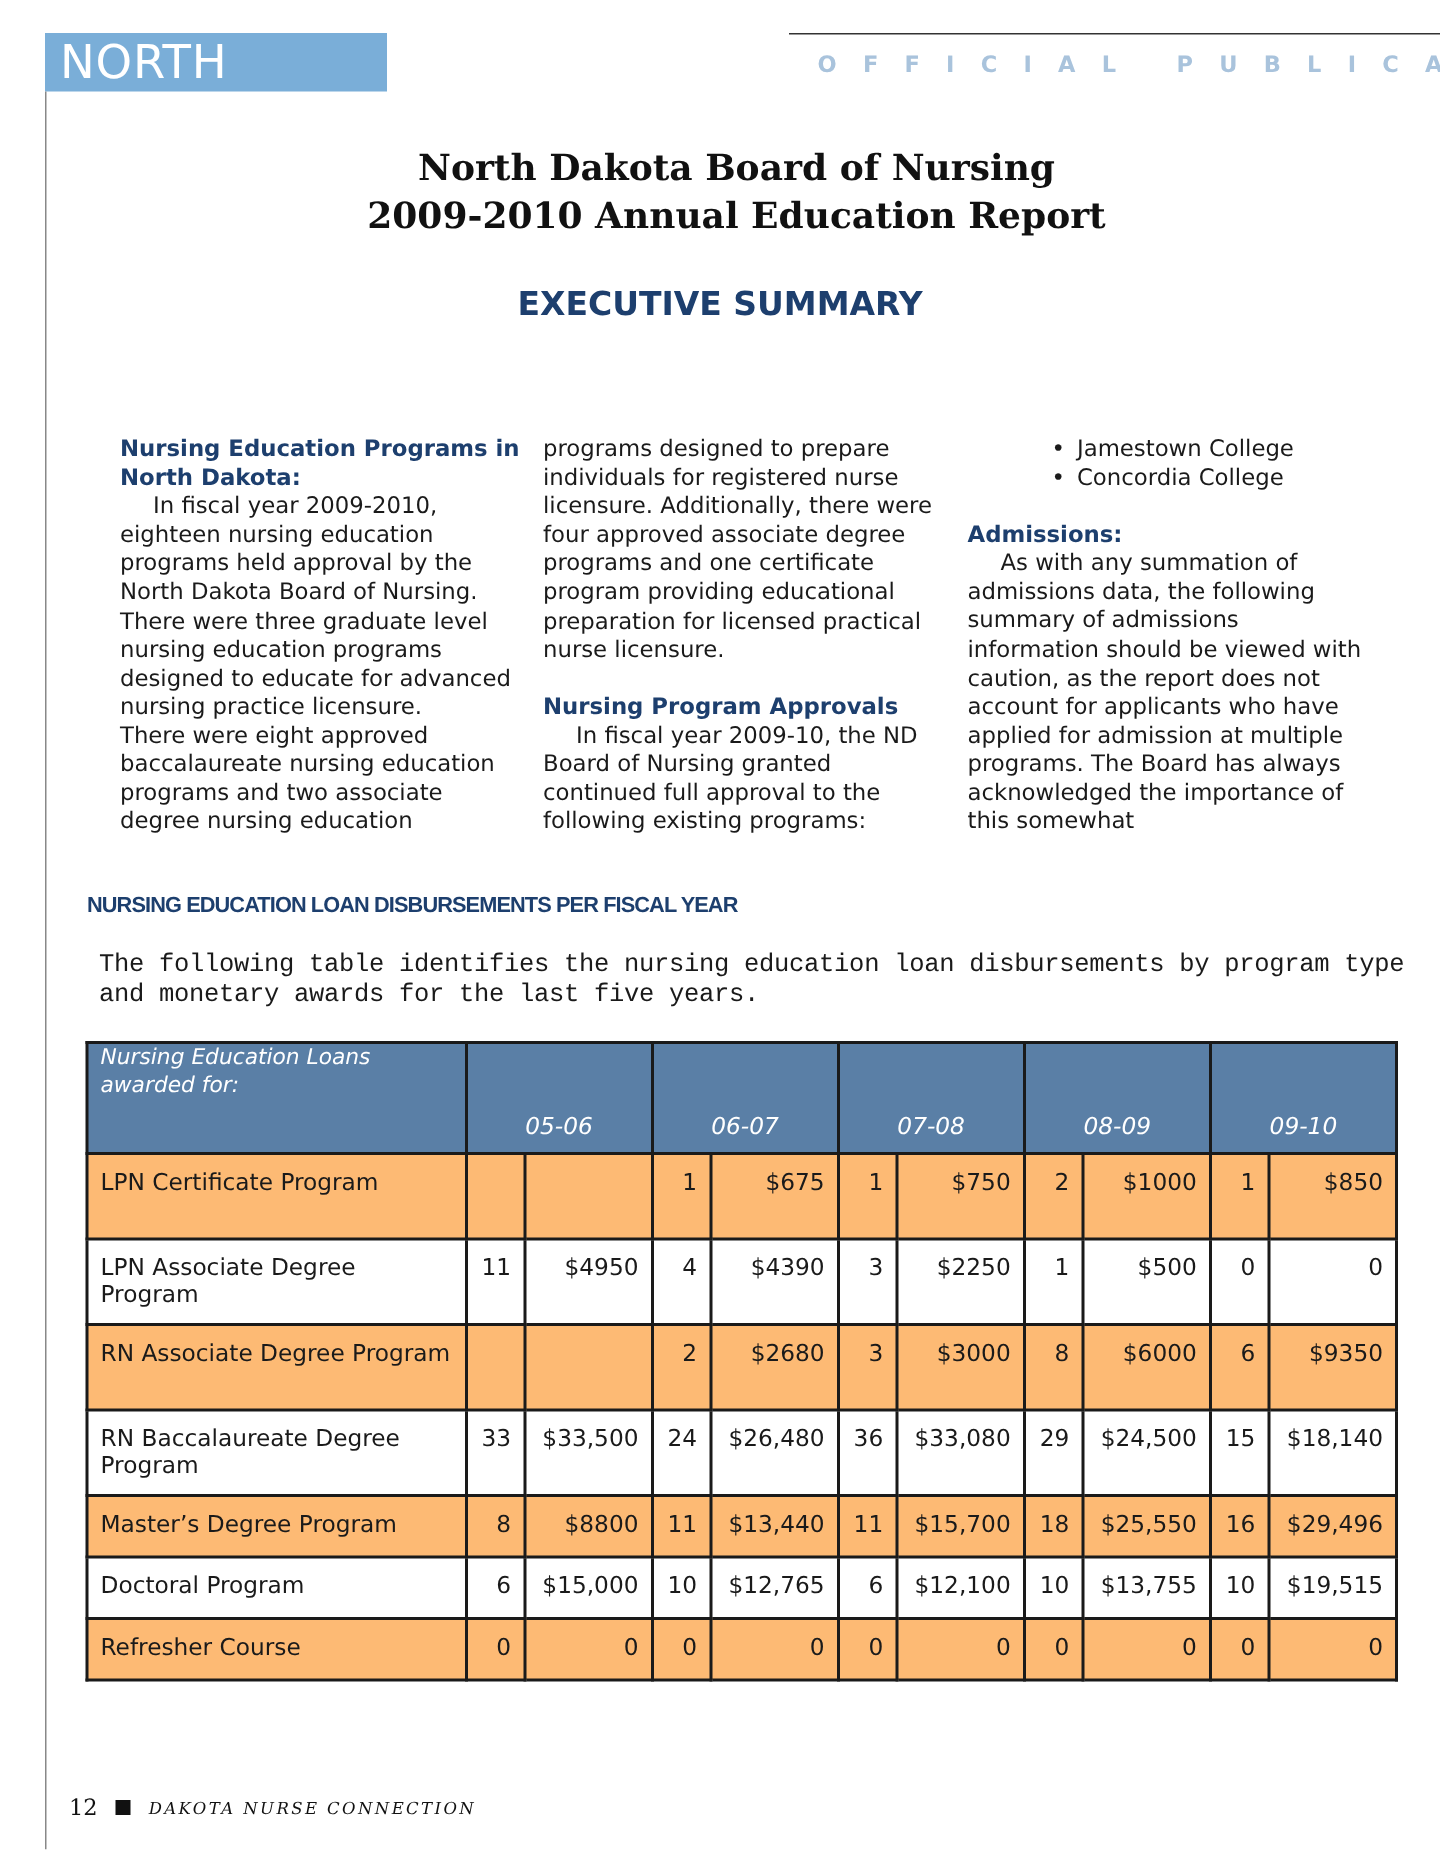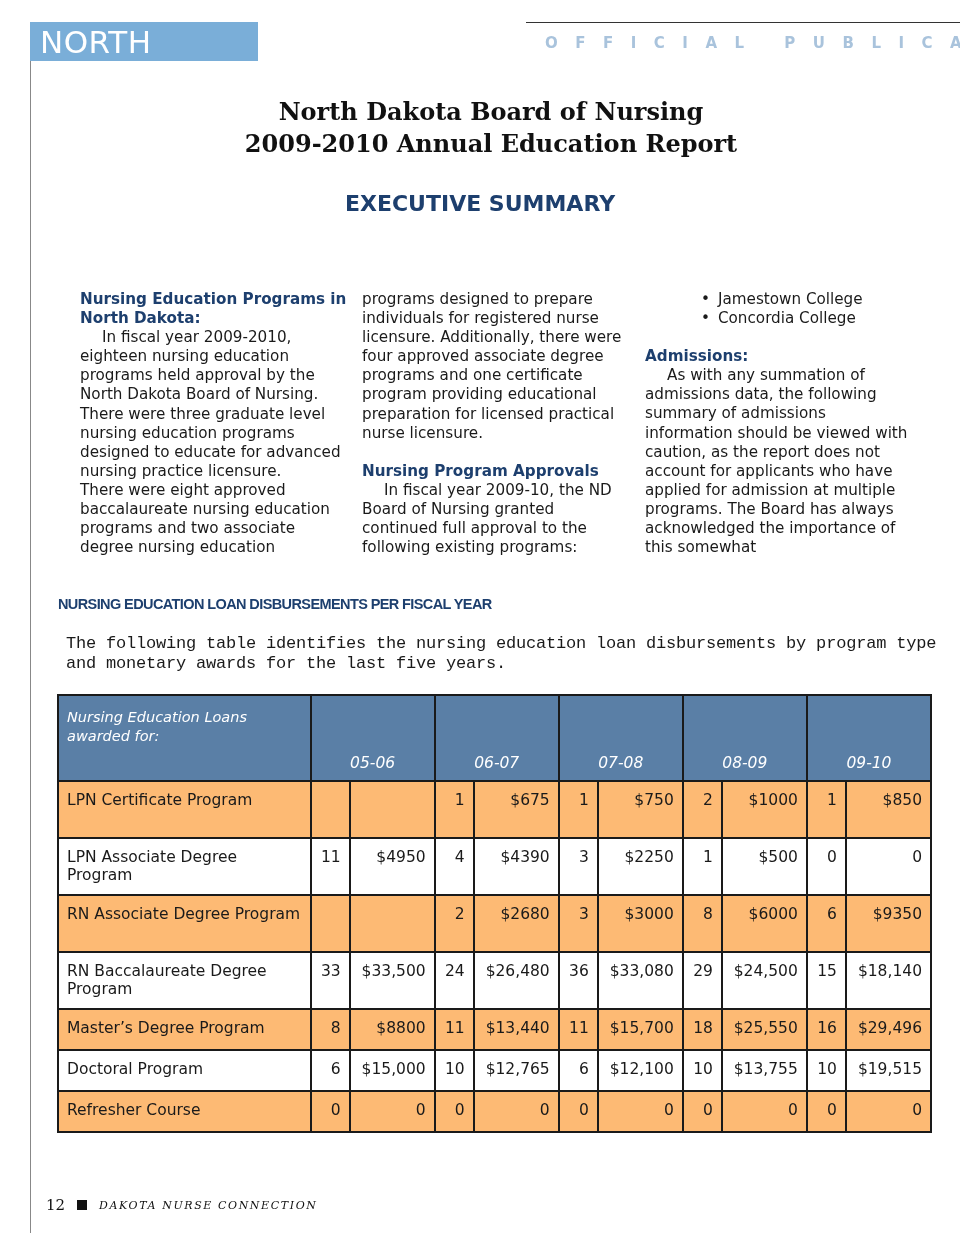--- a/index.html
+++ b/index.html
@@ -29,21 +29,21 @@
   ul.bullets li::before { content: "\2022"; margin-right: 8px; }
 
   
   .loan-head { position: absolute; top: 596px; left: 58px; font-family: "Liberation Sans", sans-serif; font-weight: bold; font-size: 14.5px; letter-spacing: -0.6px; color: #1d3f6e; }
   .loan-desc { position: absolute; top: 634px; left: 66px; width: 880px; font-family: Liberation Mono, monospace; font-size: 17px; line-height: 20px; color: #1a1a1a; letter-spacing: -0.2px; }
 
   
   table.loans { position: absolute; top: 694px; left: 57px; width: 875px; border-collapse: collapse; font-size: 15.5px; }
   table.loans td, table.loans th { border: 2px solid #1a1a1a; padding: 0 8px; }
   table.loans thead th { background: #5a7fa6; color: #ffffff; font-style: italic; font-weight: normal; height: 64px; vertical-align: bottom; padding-bottom: 8px; }
-  table.loans thead th.lbl { text-align: left; vertical-align: top; padding-top: 12px; font-size: 14.5px; line-height: 19px; width: 226px; margin-left: 16px; }
+  table.loans thead th.lbl { text-align: left; vertical-align: top; padding-top: 0; font-size: 14.5px; line-height: 19px; width: 226px; margin-left: 16px; }
   table.loans tbody td { text-align: right; vertical-align: top; padding-top: 9px; }
   table.loans tbody td.prog { text-align: left; }
   table.loans tbody tr.shade td { background: #fdba74; }
   table.loans tbody tr.tall td { height: 46px; }
   table.loans tbody tr.med td { height: 30px; }
   table.loans tbody tr.total td { font-weight: bold; height: 30px; background: #ffffff; }
   col.cnt { width: 33px; }
   col.amt { width: 68px; }
 
   

